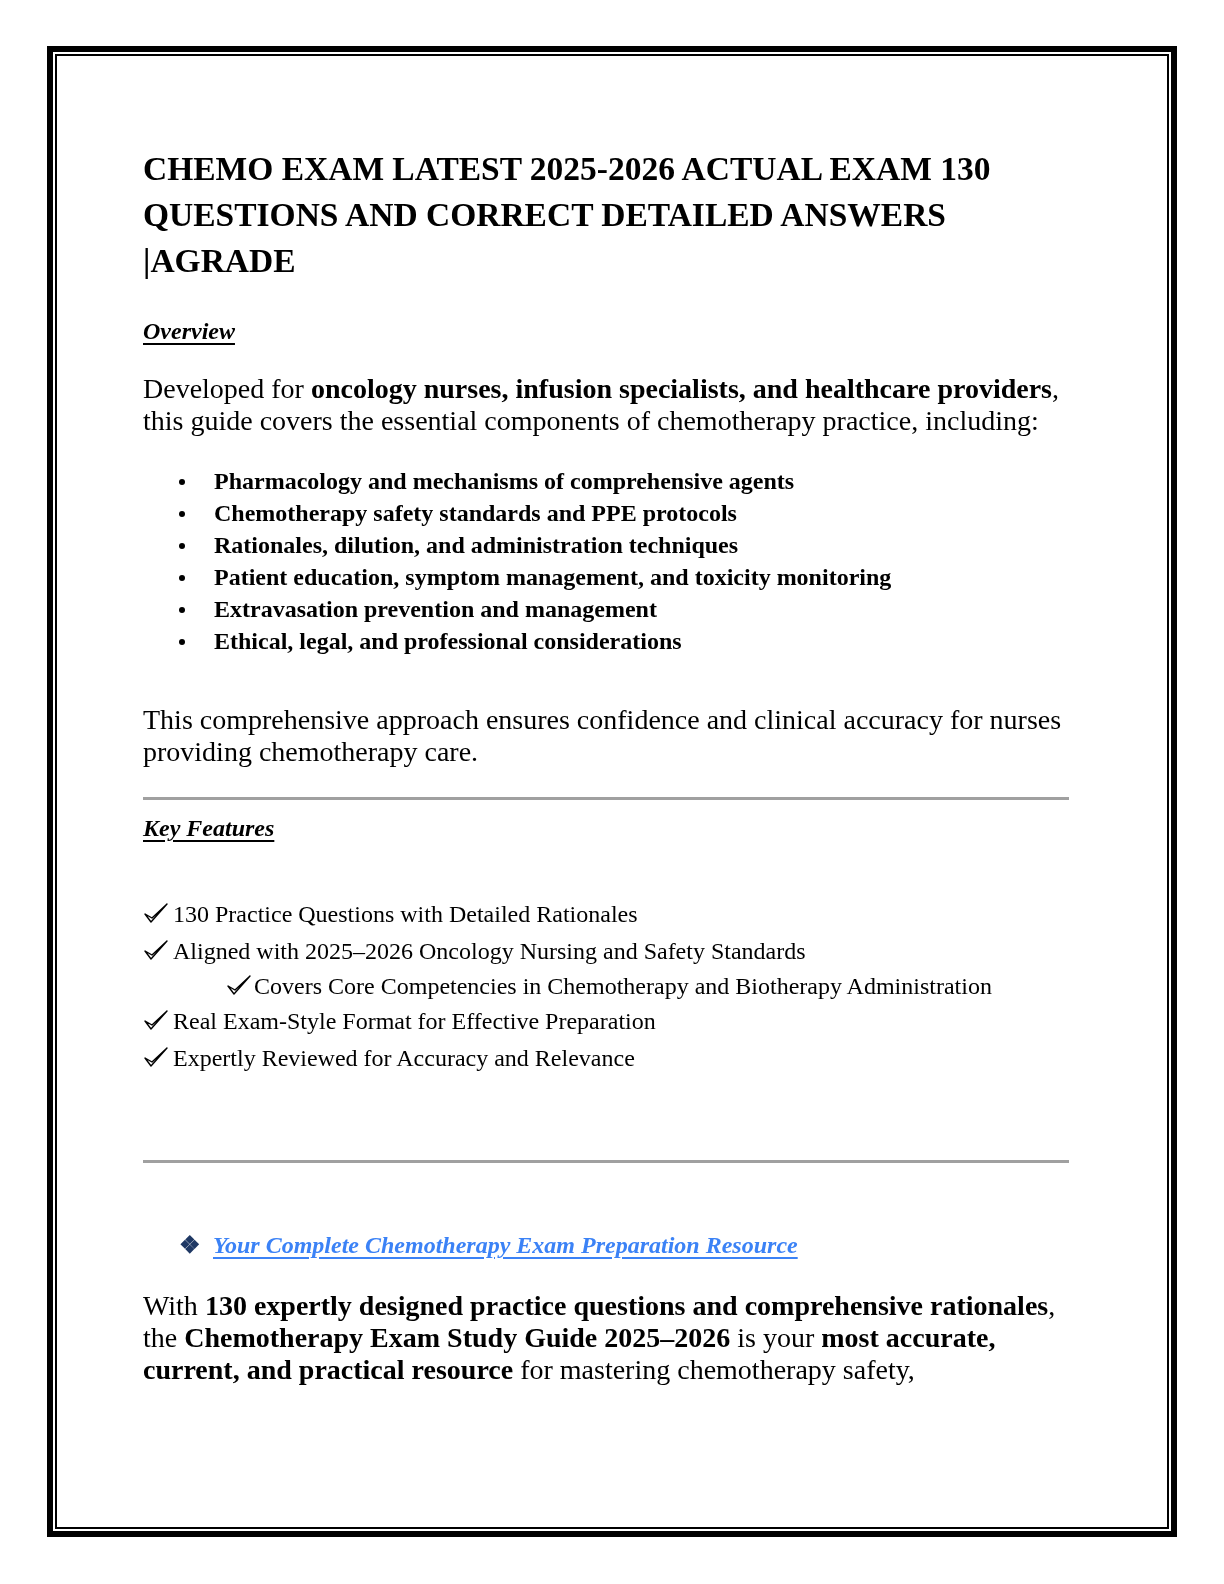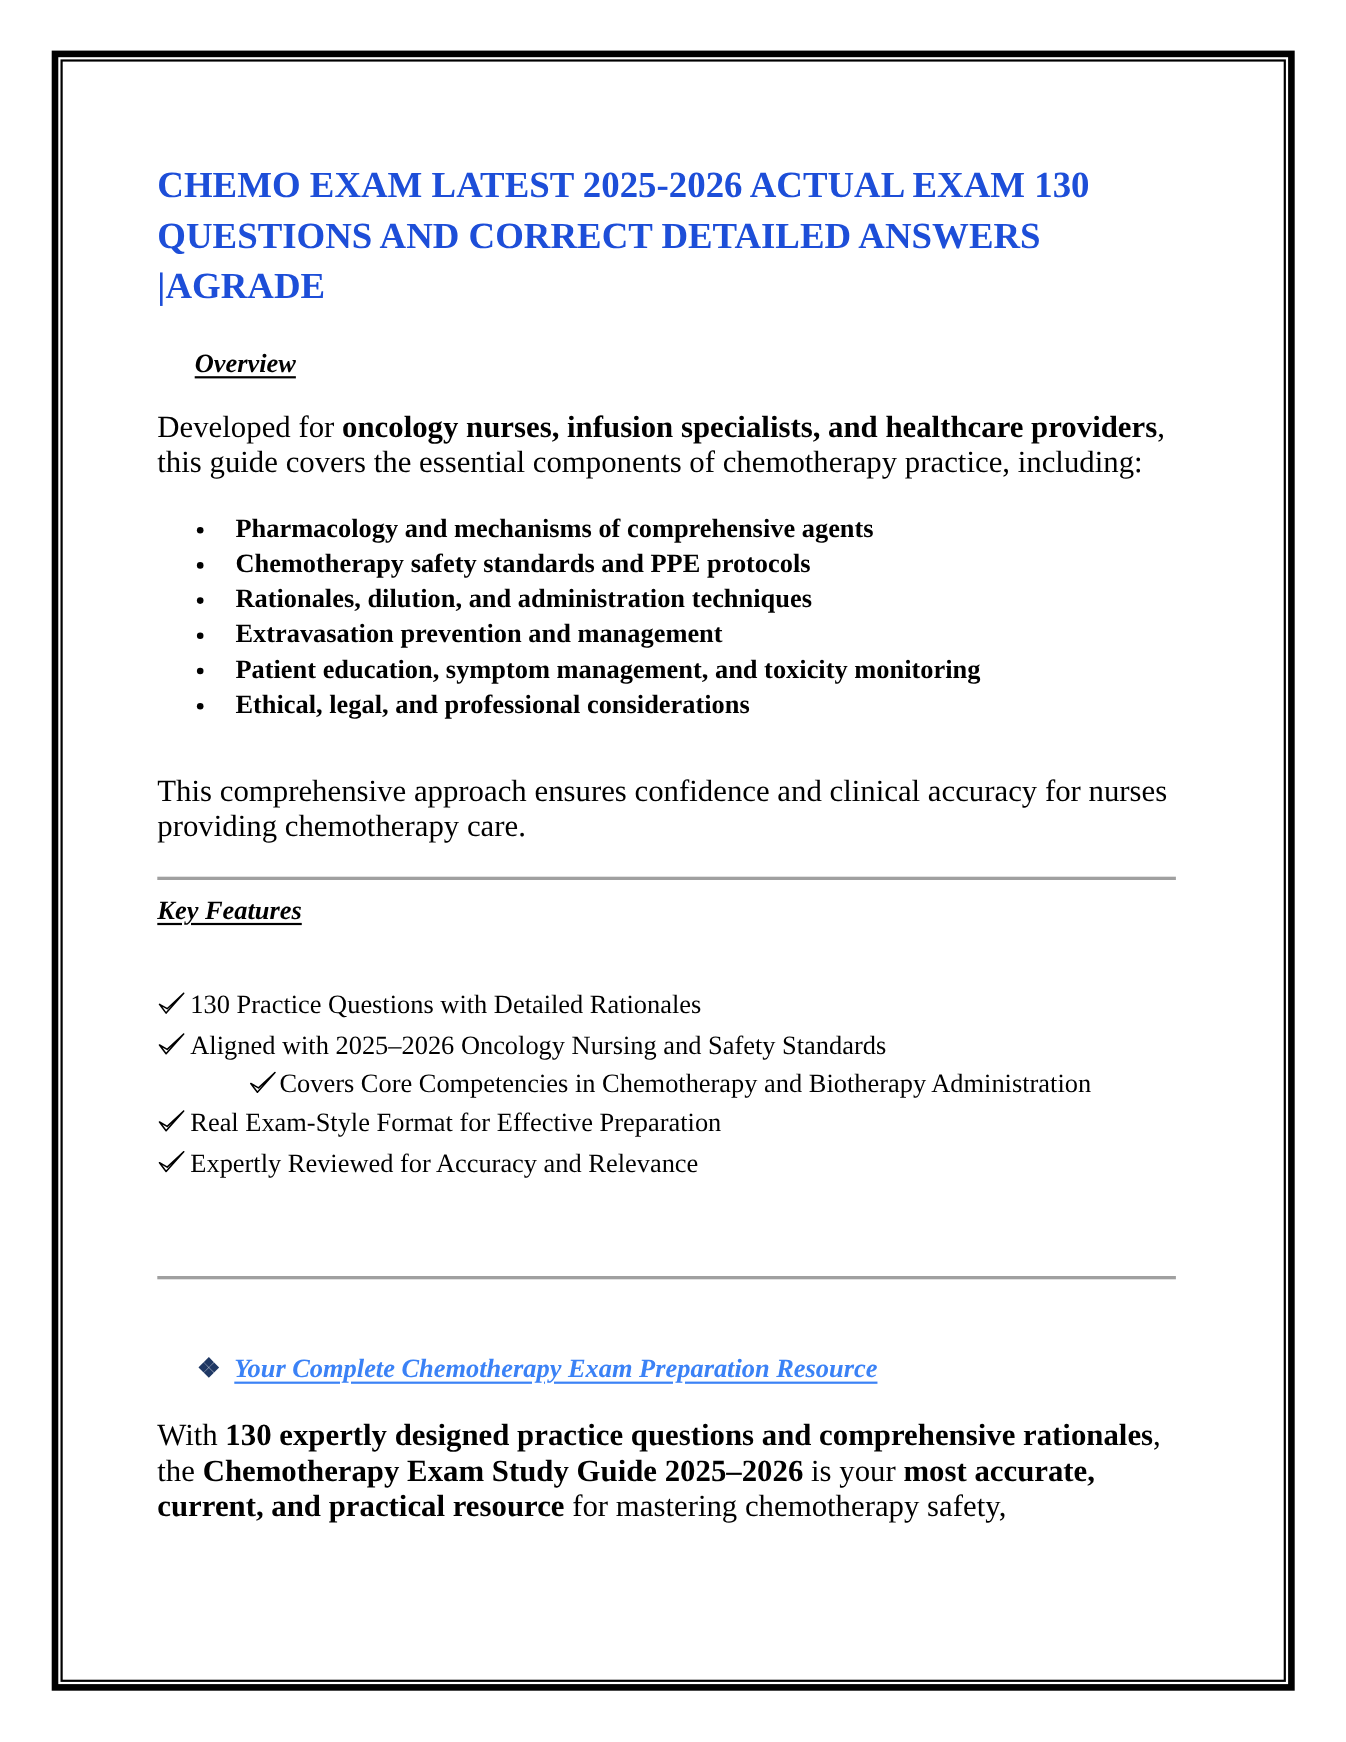--- a/index.html
+++ b/index.html
@@ -4,21 +4,21 @@
 <style>
   html, body { margin: 0; padding: 0; background: #ffffff; }
   body { width: 1224px; height: 1584px; position: relative; overflow: hidden;
          font-family: "Liberation Serif", "DejaVu Serif", serif; color: #000; }
   .frame-outer { position: absolute; left: 47px; top: 46px; width: 1130px; height: 1491px;
                  box-sizing: border-box; border: 6px solid #000; }
   .frame-inner { position: absolute; left: 55px; top: 54px; width: 1114px; height: 1475px;
                  box-sizing: border-box; border: 2px solid #000; }
   .content { position: absolute; left: 143px; top: 0; width: 930px; }
   .title { position: absolute; top: 146px; left: 0; width: 930px; margin: 0;
-           color: #1d4ed8; font-weight: bold; font-size: 33.5px; line-height: 46px; }
+           color: #000000; font-weight: bold; font-size: 33.5px; line-height: 46px; }
   .section-heading { position: absolute; left: 0; margin: 0; font-weight: bold; font-style: italic;
                      text-decoration: underline; text-decoration-thickness: 2px; text-underline-offset: 4px;
                      font-size: 24px; line-height: 30px; }
   .para { position: absolute; left: 0; width: 930px; margin: 0; font-size: 28px; line-height: 32px; }
   .bullets { position: absolute; left: 0; top: 465px; margin: 0; padding: 0; list-style: none; }
   .bullets li { position: relative; padding-left: 71px; font-size: 24px; line-height: 32px; font-weight: bold; }
   .bullets li .dot { position: absolute; left: 36px; top: 14px; width: 6px; height: 6px; background: #000; border-radius: 50%; }
   .rule { position: absolute; left: 0; width: 926px; height: 3px; background: #a0a0a0; }
   .features { position: absolute; left: 0; top: 896px; width: 930px; margin: 0; padding: 0; list-style: none; }
   .features li { font-size: 24px; line-height: 37px; font-weight: normal; }
@@ -33,30 +33,30 @@
 </head>
 <body>
 
 <div class="frame-outer"></div>
 <div class="frame-inner"></div>
 
 <div class="content">
 
   <h1 class="title">CHEMO EXAM LATEST 2025-2026 ACTUAL EXAM 130 QUESTIONS AND CORRECT DETAILED ANSWERS |AGRADE</h1>
 
-  <h2 class="section-heading" style="top:316px;margin-left:34px;">Overview</h2>
+  <h2 class="section-heading" style="top:316px;">Overview</h2>
 
   <p class="para" style="top:373px;"><span>Developed for </span><b>oncology nurses, infusion specialists, and healthcare providers</b><span>, this guide covers the essential components of chemotherapy practice, including:</span></p>
 
   <ul class="bullets">
     <li><span class="dot"></span><span>Pharmacology and mechanisms of comprehensive agents</span></li>
     <li><span class="dot"></span><span>Chemotherapy safety standards and PPE protocols</span></li>
     <li><span class="dot"></span><span>Rationales, dilution, and administration techniques</span></li>
+    <li><span class="dot"></span><span>Patient education, symptom management, and toxicity monitoring</span></li>
     <li><span class="dot"></span><span>Extravasation prevention and management</span></li>
-    <li><span class="dot"></span><span>Patient education, symptom management, and toxicity monitoring</span></li>
     <li><span class="dot"></span><span>Ethical, legal, and professional considerations</span></li>
   </ul>
 
   <p class="para" style="top:684px;margin-top:20px;">This comprehensive approach ensures confidence and clinical accuracy for nurses providing chemotherapy care.</p>
 
   <div class="rule" style="top:797px;"></div>
 
   <h2 class="section-heading" style="top:813px;">Key Features</h2>
 
   <ul class="features">

